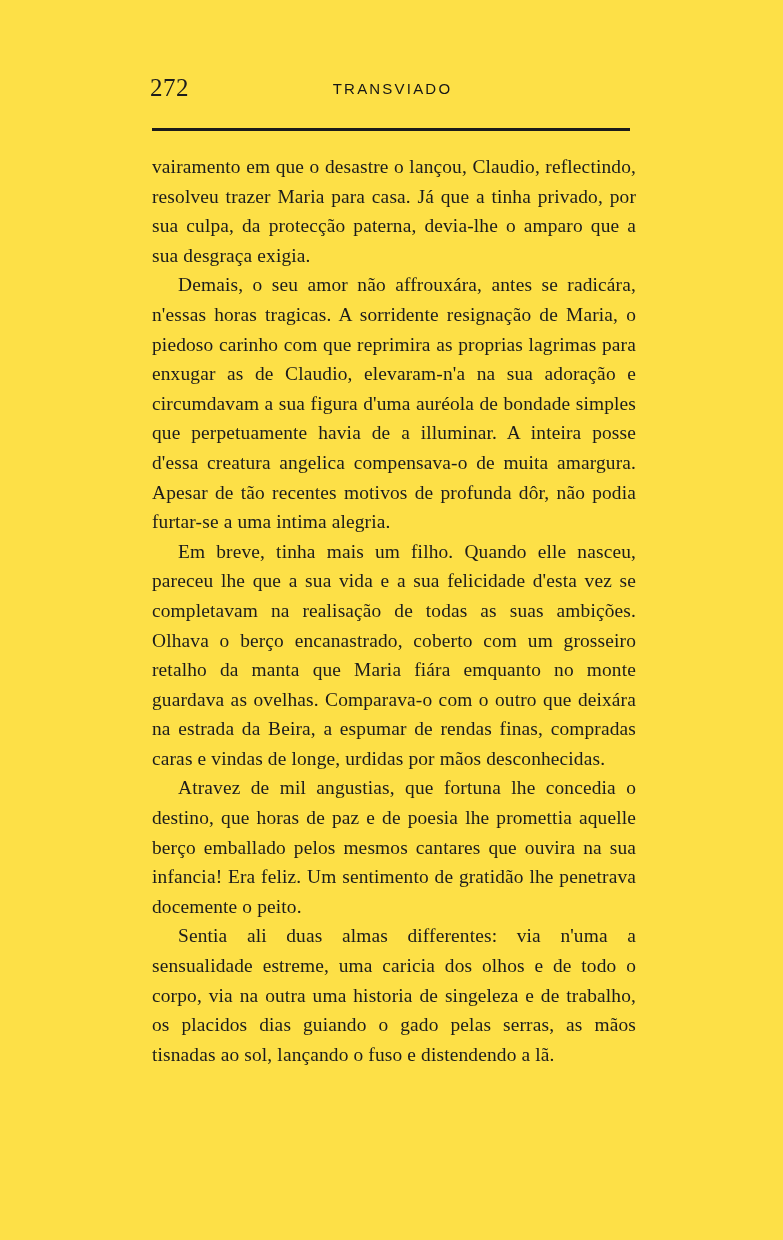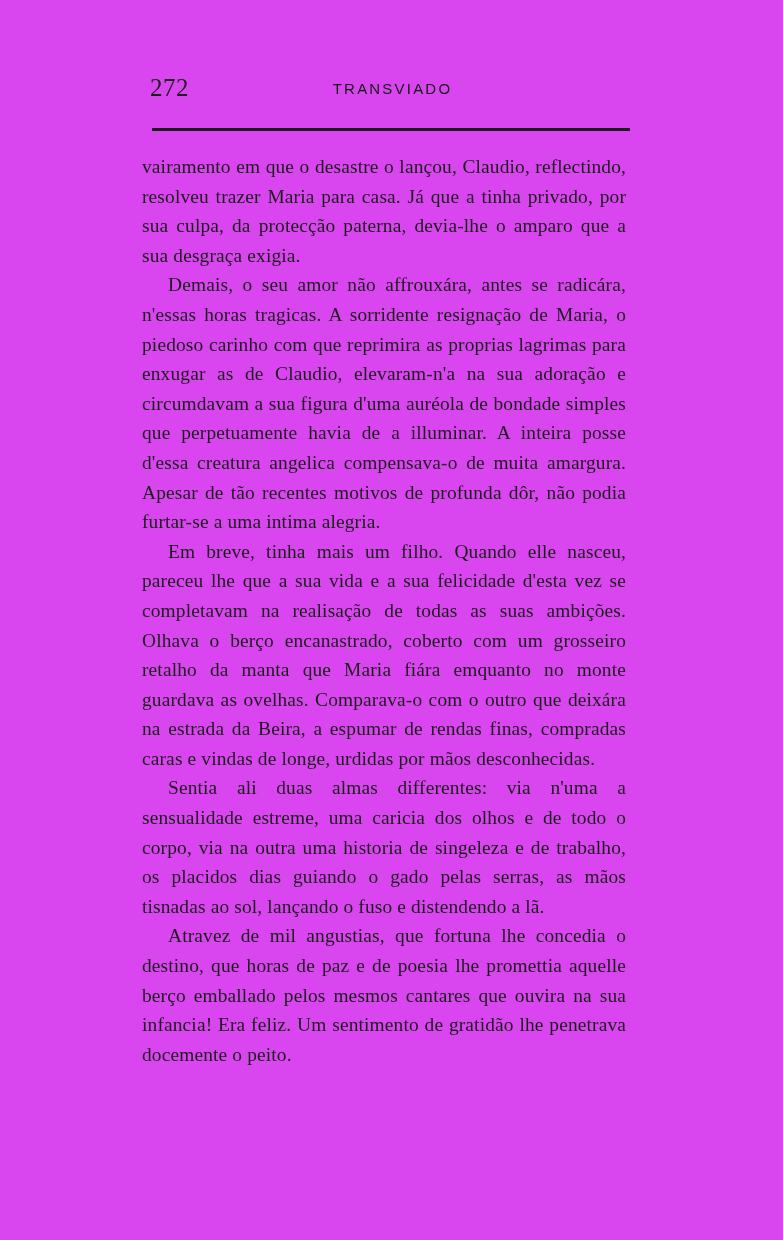--- a/index.html
+++ b/index.html
@@ -14,21 +14,21 @@
     color: #1a1a1a;
     position: relative;
     overflow: hidden;
   }
   .page {
     position: absolute;
     top: 0;
     left: 0;
     width: 783px;
     height: 1240px;
-    background: #d946ef;
+    background: #fde047;
   }
   .page-header {
     position: absolute;
     top: 74px;
     left: 150px;
     width: 485px;
     height: 34px;
   }
   .folio {
     position: absolute;
@@ -55,21 +55,21 @@
     position: absolute;
     top: 128px;
     left: 152px;
     width: 478px;
     height: 3px;
     background: #1b1b1b;
   }
   .body-text {
     position: absolute;
     top: 152px;
-    left: 142px;
+    left: 152px;
     width: 484px;
     font-family: "Liberation Serif", serif;
     font-size: 19.4px;
     line-height: 29.6px;
     text-align: justify;
     color: #1c1c1c;
     letter-spacing: 0.15px;
   }
   .body-text p {
     margin: 0;
@@ -93,17 +93,17 @@
     <div class="folio">272</div>
     <div class="running-head">TRANSVIADO</div>
   </div>
 
   <div class="rule"></div>
 
   <div class="body-text">
     <p class="first">vairamento em que o desastre o lançou, Claudio, reflectindo, resolveu trazer Maria para casa. Já que a tinha privado, por sua culpa, da protecção paterna, devia-lhe o amparo que a sua desgraça exigia.</p>
     <p>Demais, o seu amor não affrouxára, antes se radicára, n'essas horas tragicas. A sorridente resignação de Maria, o piedoso carinho com que reprimira as proprias lagrimas para enxugar as de Claudio, elevaram-n'a na sua adoração e circumdavam a sua figura d'uma auréola de bondade simples que perpetuamente havia de a illuminar. A inteira posse d'essa creatura angelica compensava-o de muita amargura. Apesar de tão recentes motivos de profunda dôr, não podia furtar-se a uma intima alegria.</p>
     <p>Em breve, tinha mais um filho. Quando elle nasceu, pareceu lhe que a sua vida e a sua felicidade d'esta vez se completavam na realisação de todas as suas ambições. Olhava o berço encanastrado, coberto com um grosseiro retalho da manta que Maria fiára emquanto no monte guardava as ovelhas. Comparava-o com o outro que deixára na estrada da Beira, a espumar de rendas finas, compradas caras e vindas de longe, urdidas por mãos desconhecidas.</p>
+    <p>Atravez de mil angustias, que fortuna lhe concedia o destino, que horas de paz e de poesia lhe promettia aquelle berço emballado pelos mesmos cantares que ouvira na sua infancia! Era feliz. Um sentimento de gratidão lhe penetrava docemente o peito.</p>
     <p>Sentia ali duas almas differentes: via n'uma a sensualidade estreme, uma caricia dos olhos e de todo o corpo, via na outra uma historia de singeleza e de trabalho, os placidos dias guiando o gado pelas serras, as mãos tisnadas ao sol, lançando o fuso e distendendo a lã.</p>
-    <p>Atravez de mil angustias, que fortuna lhe concedia o destino, que horas de paz e de poesia lhe promettia aquelle berço emballado pelos mesmos cantares que ouvira na sua infancia! Era feliz. Um sentimento de gratidão lhe penetrava docemente o peito.</p>
   </div>
 
 </div>
 
 </body></html>

